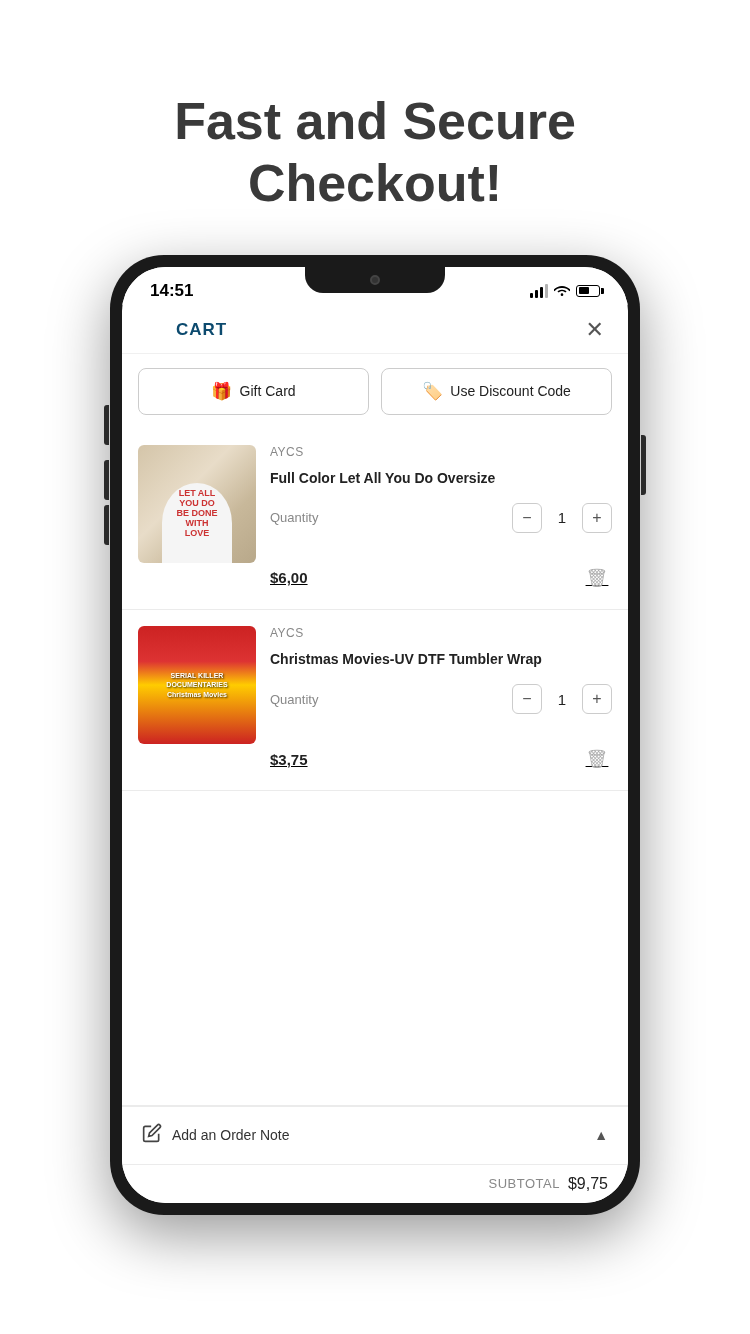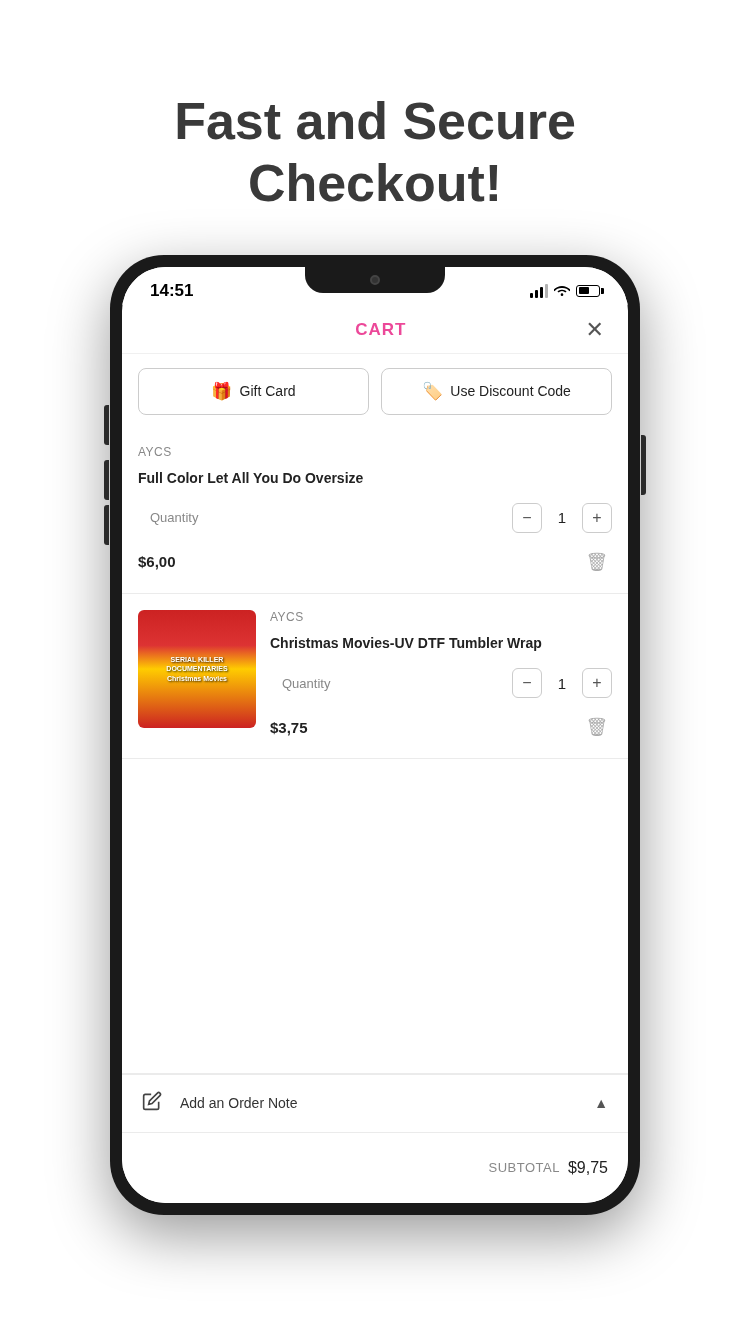--- a/index.html
+++ b/index.html
@@ -179,22 +179,21 @@
       display: flex;
       justify-content: space-between;
       align-items: center;
       padding: 14px 24px 12px;
       border-bottom: 1px solid #f0f0f0;
     }
     .cart-title {
       font-size: 17px;
       font-weight: 700;
       letter-spacing: 1px;
-      color: #ec4899;
-      text-align: center;
+      color: #0c4a6e;
       flex: 1;
     }
     .close-btn {
       font-size: 22px;
       color: #555;
       cursor: pointer;
       line-height: 1;
     }
 
     
@@ -303,21 +302,20 @@
       font-size: 14px;
       font-weight: 600;
       color: #222;
       line-height: 1.3;
     }
     .quantity-row {
       display: flex;
       align-items: center;
       justify-content: space-between;
       margin-top: 6px;
-      margin-left: 12px;
     }
     .quantity-label {
       font-size: 13px;
       color: #888;
     }
     .quantity-controls {
       display: flex;
       align-items: center;
       gap: 10px;
     }
@@ -338,21 +336,22 @@
       font-size: 15px;
       font-weight: 500;
       min-width: 20px;
       text-align: center;
       color: #222;
     }
     .item-bottom {
       display: flex;
       align-items: center;
       justify-content: space-between;
-      margin-top: 4px;
+      margin-top: 20px;
+      text-decoration: underline;
     }
     .item-price {
       font-size: 15px;
       font-weight: 600;
       color: #222;
     }
     .delete-btn {
       width: 30px;
       height: 30px;
       display: flex;
@@ -370,42 +369,42 @@
       align-items: center;
       justify-content: space-between;
       padding: 16px 20px;
       border-top: 1px solid #ebebeb;
       cursor: pointer;
       background: #fff;
     }
     .order-note-left {
       display: flex;
       align-items: center;
-      gap: 18px;
+      gap: 10px;
     }
     .note-icon {
       font-size: 18px;
       color: #555;
     }
     .order-note-text {
       font-size: 14px;
       color: #333;
       font-weight: 500;
     }
     .chevron-icon {
       font-size: 14px;
       color: #555;
     }
 
     .subtotal-row {
       display: flex;
       align-items: center;
       justify-content: flex-end;
       gap: 8px;
-      padding: 26px 20px;
+      padding: 10px 20px;
       border-top: 1px solid #ebebeb;
     }
     .subtotal-label {
       font-size: 13px;
       color: #888;
       letter-spacing: 0.5px;
       text-transform: uppercase;
     }
     .subtotal-value {
       font-size: 16px;
@@ -479,20 +478,23 @@
         </button>
         <button class="action-btn">
           <span class="action-btn-icon">🏷️</span>
           <span>Use Discount Code</span>
         </button>
       </div>
 
       <div class="cart-content">
 
         <div class="cart-item">
+          <div class="item-image img1">
+            <div class="img1-text">LET ALL<br>YOU DO<br>BE DONE<br>WITH<br>LOVE</div>
+          </div>
           <div class="item-details">
             <span class="item-brand">AYCS</span>
             <span class="item-name">Full Color Let All You Do Oversize</span>
             <div class="quantity-row">
               <span class="quantity-label">Quantity</span>
               <div class="quantity-controls">
                 <button class="qty-btn">−</button>
                 <span class="qty-value">1</span>
                 <button class="qty-btn">+</button>
               </div>

